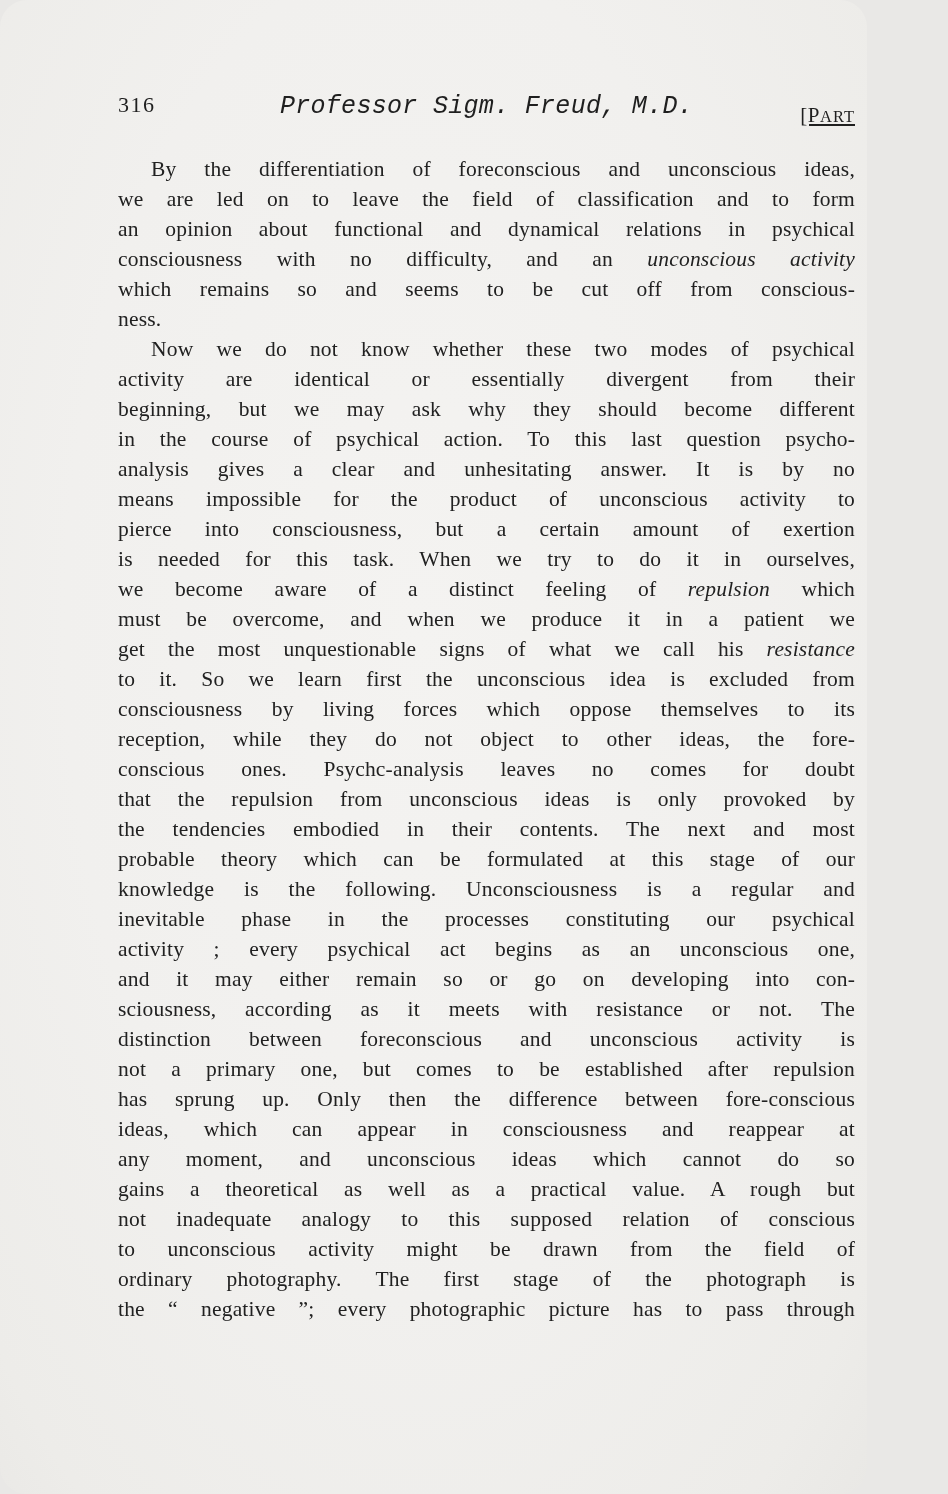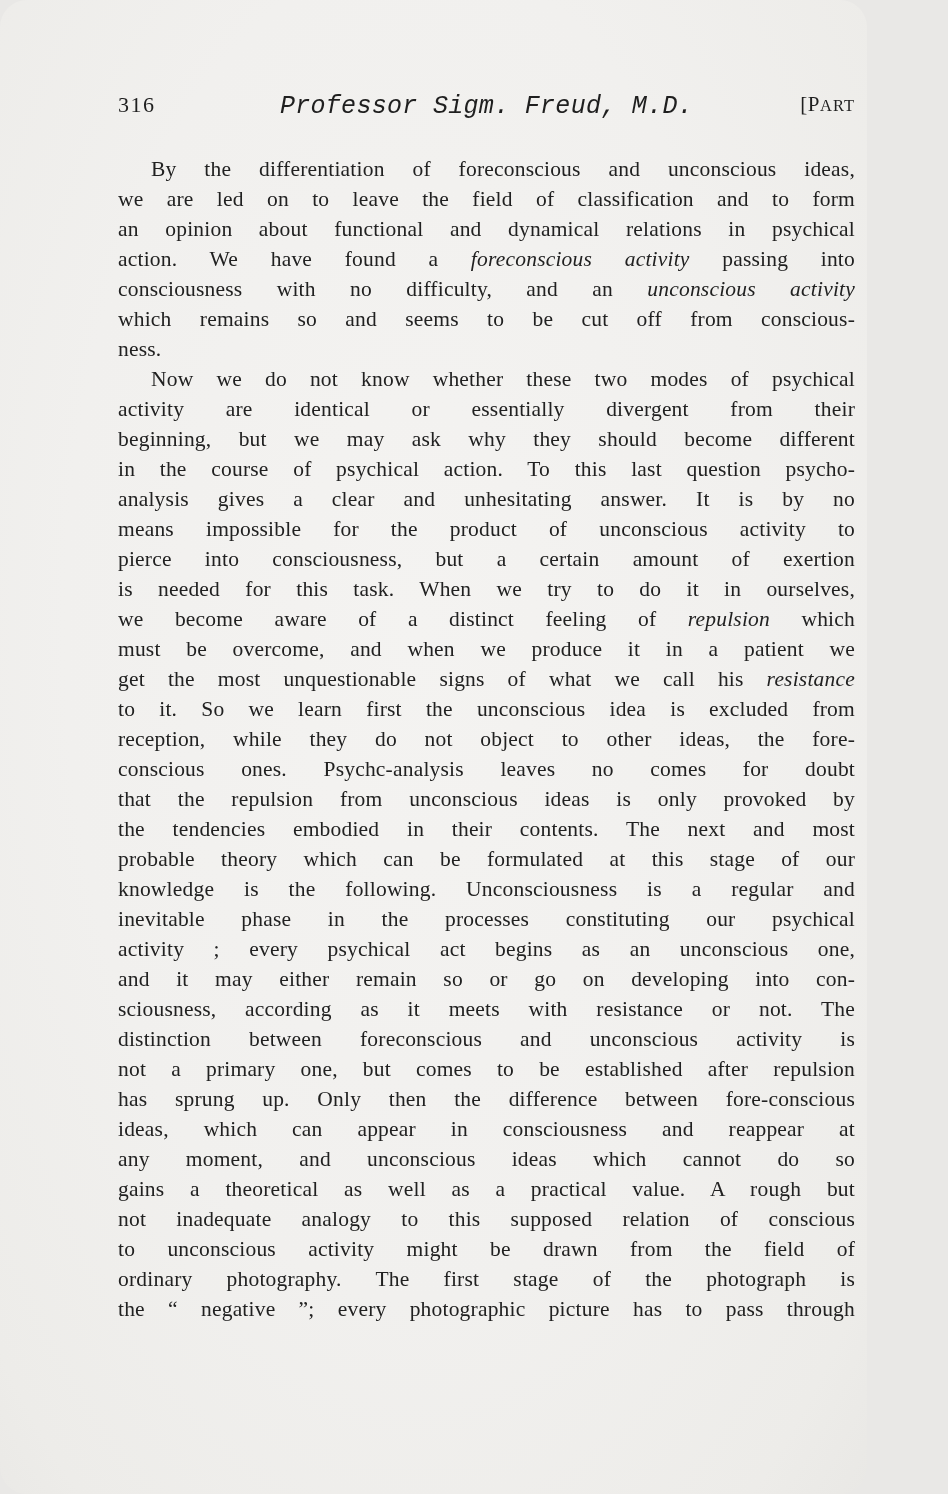--- a/index.html
+++ b/index.html
@@ -21,22 +21,22 @@
   .page-number {
     position: absolute; left: 0; top: 0;
     font-size: 22px; letter-spacing: 1.5px;
   }
   .running-title {
     position: absolute; left: 0; right: 0; top: 0;
     text-align: center;
     font-style: italic; font-size: 25px; letter-spacing: 0.3px; font-family: Liberation Mono, monospace;
   }
   .part-label {
-    position: absolute; right: 0; top: 0;
-    font-size: 21px; letter-spacing: 0.5px;
+    position: absolute; right: 0; top: 11px;
+    font-size: 21px; letter-spacing: 0.5px; text-decoration: underline;
   }
   .part-label .sc { font-size: 16.5px; letter-spacing: 1px; }
   .page-body { top: 148px; margin-top: 6px; }
   .line {
     height: 30px; line-height: 30px;
     font-size: 21.5px;
     letter-spacing: 0.2px;
     text-align: justify;
     text-align-last: justify;
     color: #212121;
@@ -54,36 +54,36 @@
     <span class="page-number">316</span>
     <span class="running-title">Professor Sigm. Freud, M.D.</span>
     <span class="part-label"><span>[P</span><span class="sc">ART</span></span>
   </div>
 
   <div class="column page-body">
 
   <div class="line indent"><span>By the differentiation of foreconscious and unconscious ideas,</span></div>
       <div class="line"><span>we are led on to leave the field of classification and to form</span></div>
       <div class="line"><span>an opinion about functional and dynamical relations in psychical</span></div>
-      <div class="line"><span>action.  We have found a </span><span class="it">foreconscious activity</span><span> passing into</span></div>
       <div class="line"><span>consciousness with no difficulty, and an </span><span class="it">unconscious activity</span></div>
       <div class="line"><span>which remains so and seems to be cut off from conscious-</span></div>
       <div class="line pend"><span>ness.</span></div>
       <div class="line indent"><span>Now we do not know whether these two modes of psychical</span></div>
       <div class="line"><span>activity are identical or essentially divergent from their</span></div>
       <div class="line"><span>beginning, but we may ask why they should become different</span></div>
       <div class="line"><span>in the course of psychical action.  To this last question psycho-</span></div>
       <div class="line"><span>analysis gives a clear and unhesitating answer.  It is by no</span></div>
       <div class="line"><span>means impossible for the product of unconscious activity to</span></div>
       <div class="line"><span>pierce into consciousness, but a certain amount of exertion</span></div>
       <div class="line"><span>is needed for this task.  When we try to do it in ourselves,</span></div>
       <div class="line"><span>we become aware of a distinct feeling of </span><span class="it">repulsion</span><span> which</span></div>
       <div class="line"><span>must be overcome, and when we produce it in a patient we</span></div>
       <div class="line"><span>get the most unquestionable signs of what we call his </span><span class="it">resistance</span></div>
       <div class="line"><span>to it.  So we learn first the unconscious idea is excluded from</span></div>
+      <div class="line"><span>consciousness by living forces which oppose themselves to its</span></div>
       <div class="line"><span>reception, while they do not object to other ideas, the fore-</span></div>
       <div class="line"><span>conscious ones.  Psychc-analysis leaves no comes for doubt</span></div>
       <div class="line"><span>that the repulsion from unconscious ideas is only provoked by</span></div>
       <div class="line"><span>the tendencies embodied in their contents.  The next and most</span></div>
       <div class="line"><span>probable theory which can be formulated at this stage of our</span></div>
       <div class="line"><span>knowledge is the following.  Unconsciousness is a regular and</span></div>
       <div class="line"><span>inevitable phase in the processes constituting our psychical</span></div>
       <div class="line"><span>activity ; every psychical act begins as an unconscious one,</span></div>
       <div class="line"><span>and it may either remain so or go on developing into con-</span></div>
       <div class="line"><span>sciousness, according as it meets with resistance or not.  The</span></div>

